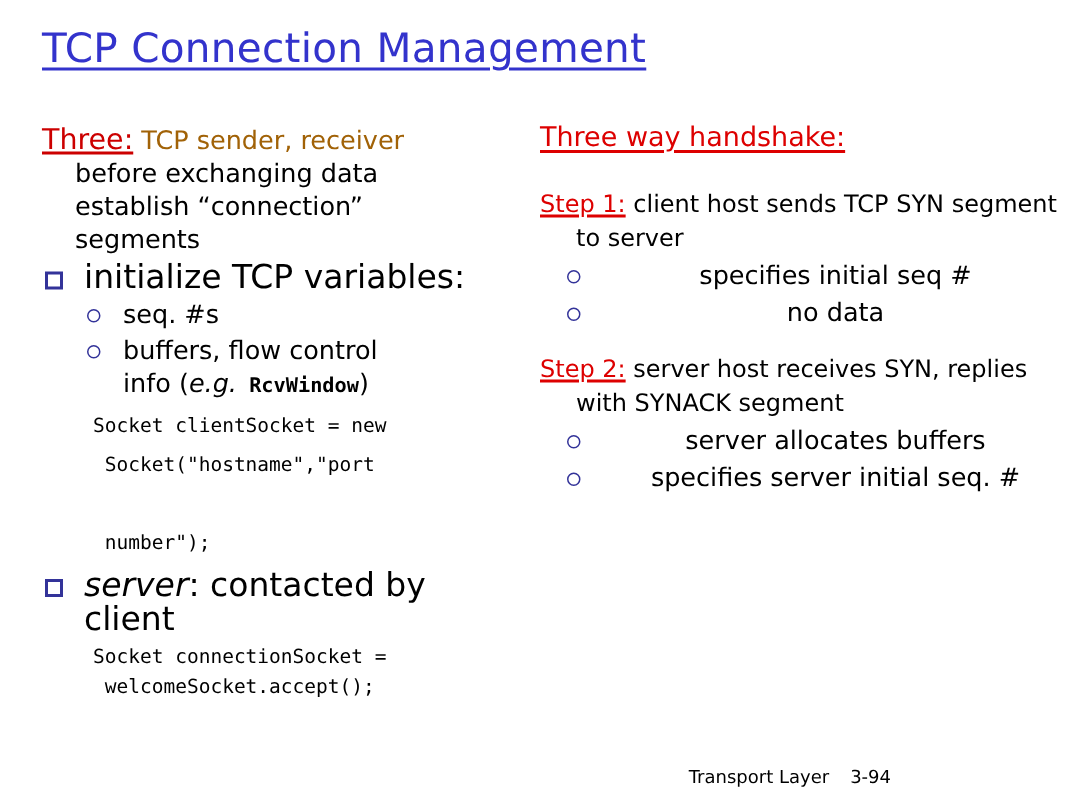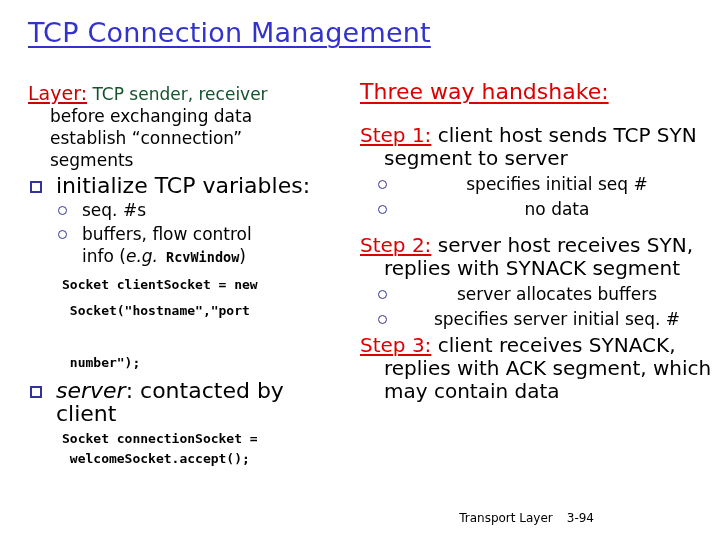--- a/index.html
+++ b/index.html
@@ -59,21 +59,21 @@
     padding-left: 0px;
   }
   .lead .label {
     color: #CC0000;
     text-decoration: underline;
     text-decoration-thickness: 2px;
     text-underline-offset: 2px;
     font-size: 19px;
   }
   .lead .body {
-    color: #14532d;
+    color: #a16207;
     text-align: center;
   }
   .lead-indent {
     font-size: 17px;
     line-height: 22px;
     padding-left: 22px;
     margin: 0;
   }
 
   
@@ -135,43 +135,43 @@
   .ital { font-style: italic; }
   .mono {
     font-family: "DejaVu Sans Mono", monospace;
     font-weight: bold;
     font-size: 13.5px;
   }
 
   
   .code {
     font-family: "DejaVu Sans Mono", monospace;
-    font-weight: bold;
+    font-weight: normal;
     font-size: 13px;
     line-height: 20px;
     padding-left: 34px;
     margin: 4px 0 0 0;
     white-space: pre-wrap;
     word-break: break-word;
   }
   .code.spaced { line-height: 26px; }
 
   
   .rhead {
-    font-size: 22px;
+    font-size: 18px;
     line-height: 28px;
     color: #DD0000;
     text-decoration: underline;
     text-decoration-thickness: 2px;
     text-underline-offset: 3px;
     margin: 0;
     white-space: nowrap;
   }
   .step {
-    font-size: 20px;
+    font-size: 16px;
     line-height: 23px;
     margin: 0;
     padding-left: 24px;
     text-indent: -24px;
   }
   .step .label {
     color: #DD0000;
     text-decoration: underline;
     text-decoration-thickness: 2px;
     text-underline-offset: 2px;
@@ -192,21 +192,21 @@
 </head>
 <body>
 
 <div class="slide">
 
   <div class="title">TCP Connection Management</div>
 
   <div class="col-left">
 
     <div class="lead">
-      <span class="label">Layer:</span><span class="body"> TCP sender, receiver</span>
+      <span class="label">Three:</span><span class="body"> TCP sender, receiver</span>
     </div>
     <div class="lead-indent">before exchanging data</div>
     <div class="lead-indent">establish “connection”</div>
     <div class="lead-indent">segments</div>
 
     <div class="bullet">
       <span class="sq"></span>
       <span>initialize TCP variables:</span>
     </div>
 
@@ -264,23 +264,20 @@
       <span class="ci"></span>
       <span>server allocates buffers</span>
     </div>
     <div class="subbullet-r">
       <span class="ci"></span>
       <span>specifies server initial seq. #</span>
     </div>
 
     <div style="height:4px"></div>
 
-    <div class="step">
-      <span class="label">Step 3:</span><span> client receives SYNACK, replies with ACK segment, which may contain data</span>
-    </div>
 
   </div>
 
   <div class="footer">
     <span>Transport Layer</span><span class="pg">3-94</span>
   </div>
 
 </div>
 
 </body></html>

